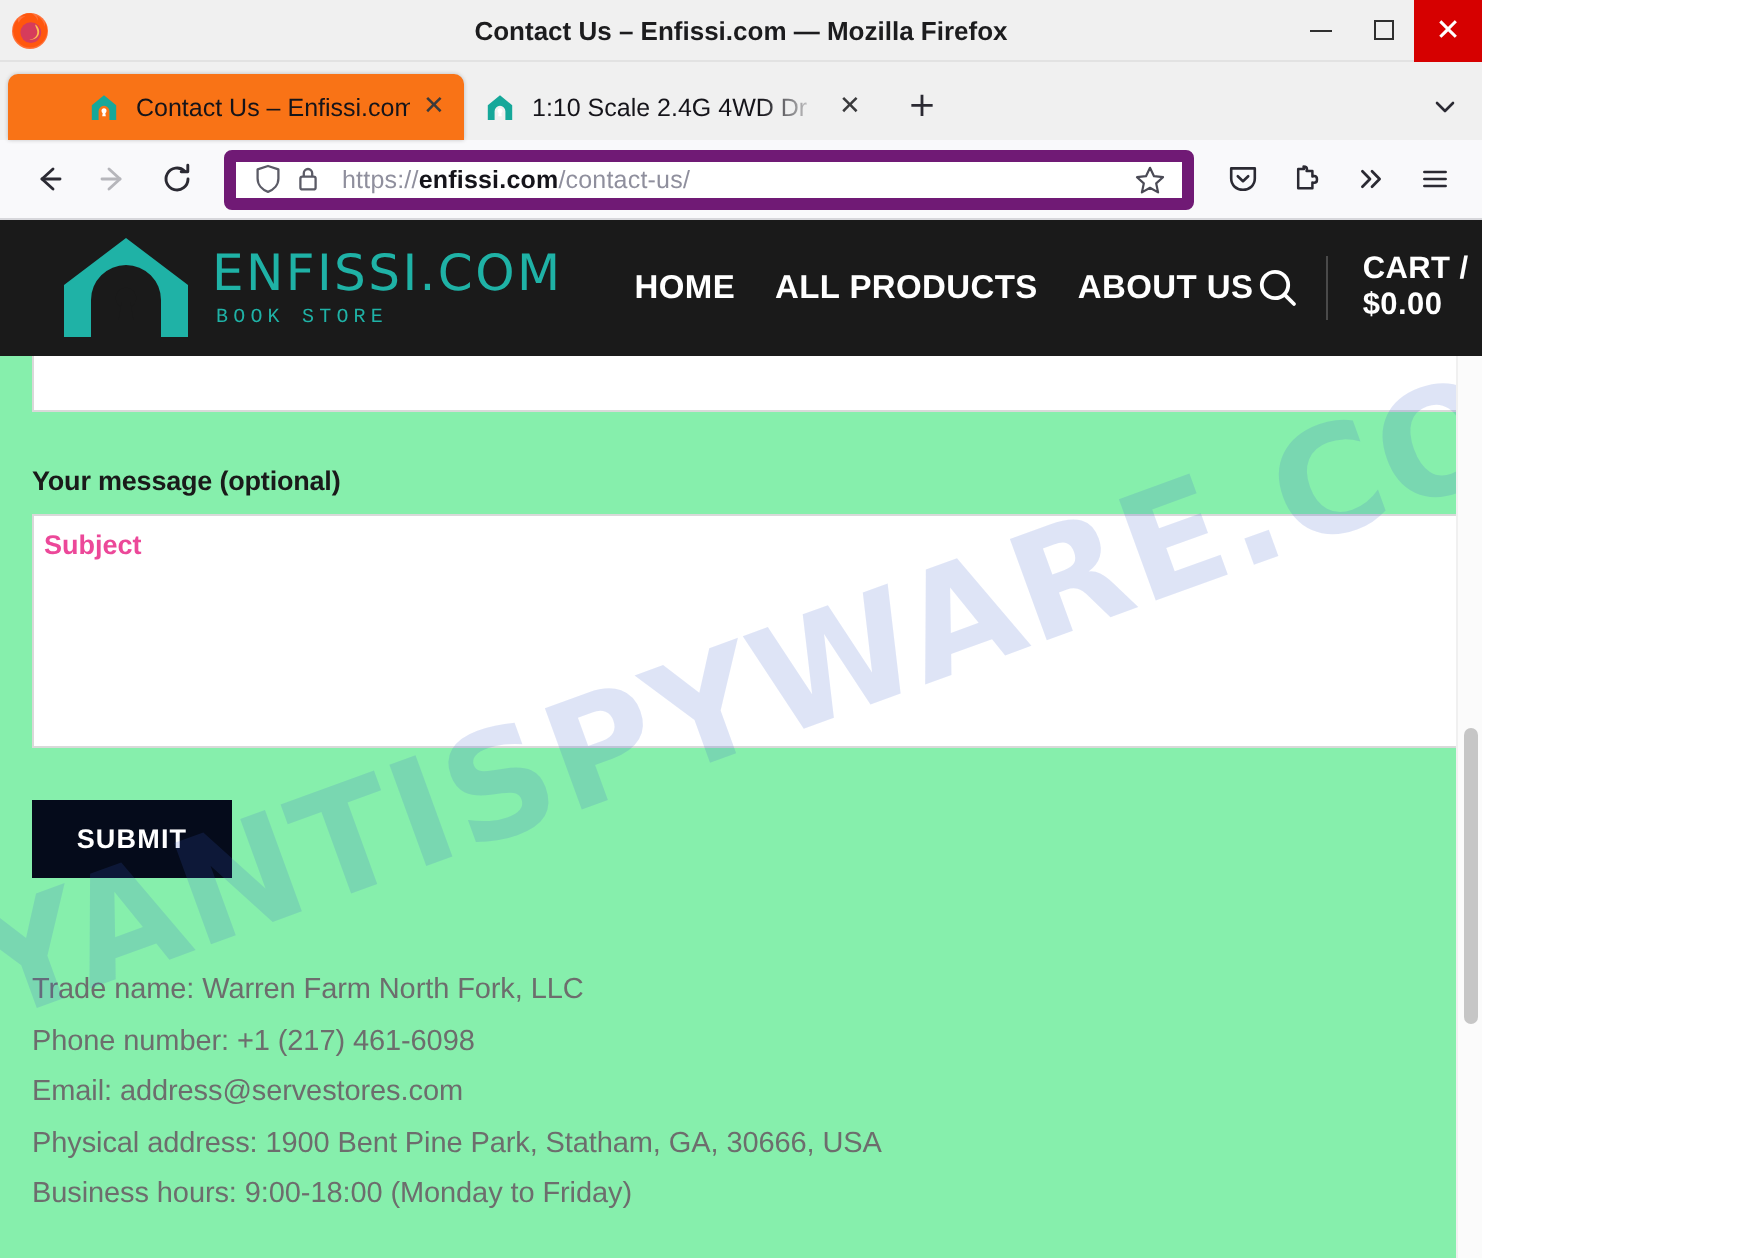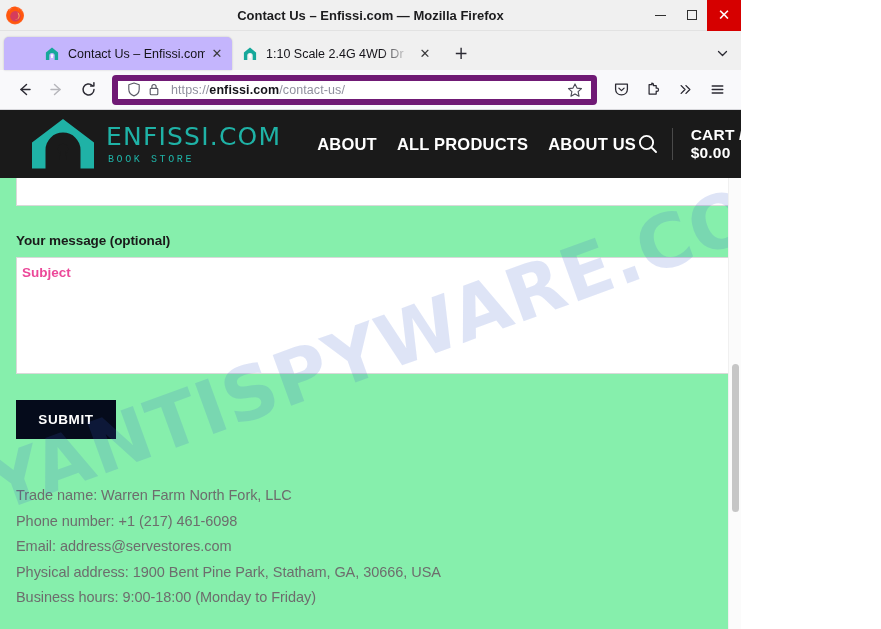--- a/index.html
+++ b/index.html
@@ -86,21 +86,21 @@
     display: flex;
     align-items: center;
     padding: 0 7px 0 10px;
     border-radius: 5px 5px 0 0;
     font-size: 12.5px;
     color: #0c0c0d;
     max-width: 228px;
     position: relative;
   }
   .tab.active {
-    background: #c4b5fd;
+    background: #f97316;
     box-shadow: 0 0 2px rgba(0,0,0,.22);
     width: 228px;
     padding-left: 40px;
   }
   .tab.inactive { width: 208px; }
   .tab-favicon {
     width: 16px; height: 16px;
     flex: none;
     margin-right: 8px;
   }
@@ -536,21 +536,21 @@
             <path d="M32.8 35h4.4l1.5 9h-7.4z" fill="#1a1a1a"></path>
           </svg>
         </span>
         <span class="logo-text">
           <span class="logo-title">ENFISSI.COM</span>
           <span class="logo-sub">BOOK STORE</span>
         </span>
       </div>
 
       <nav class="site-nav">
-        <a href="#">ABOUT</a>
+        <a href="#">HOME</a>
         <a href="#">ALL PRODUCTS</a>
         <a href="#">ABOUT US</a>
       </nav>
 
       <div class="header-right">
         <div class="search-btn">
           <svg width="24" height="24" viewBox="0 0 24 24">
               <circle cx="10.5" cy="10.5" r="6.6" fill="none" stroke="#ffffff" stroke-width="1.9"></circle>
               <path d="M15.4 15.4 20 20" stroke="#ffffff" stroke-width="1.9" stroke-linecap="round"></path>
             </svg>

